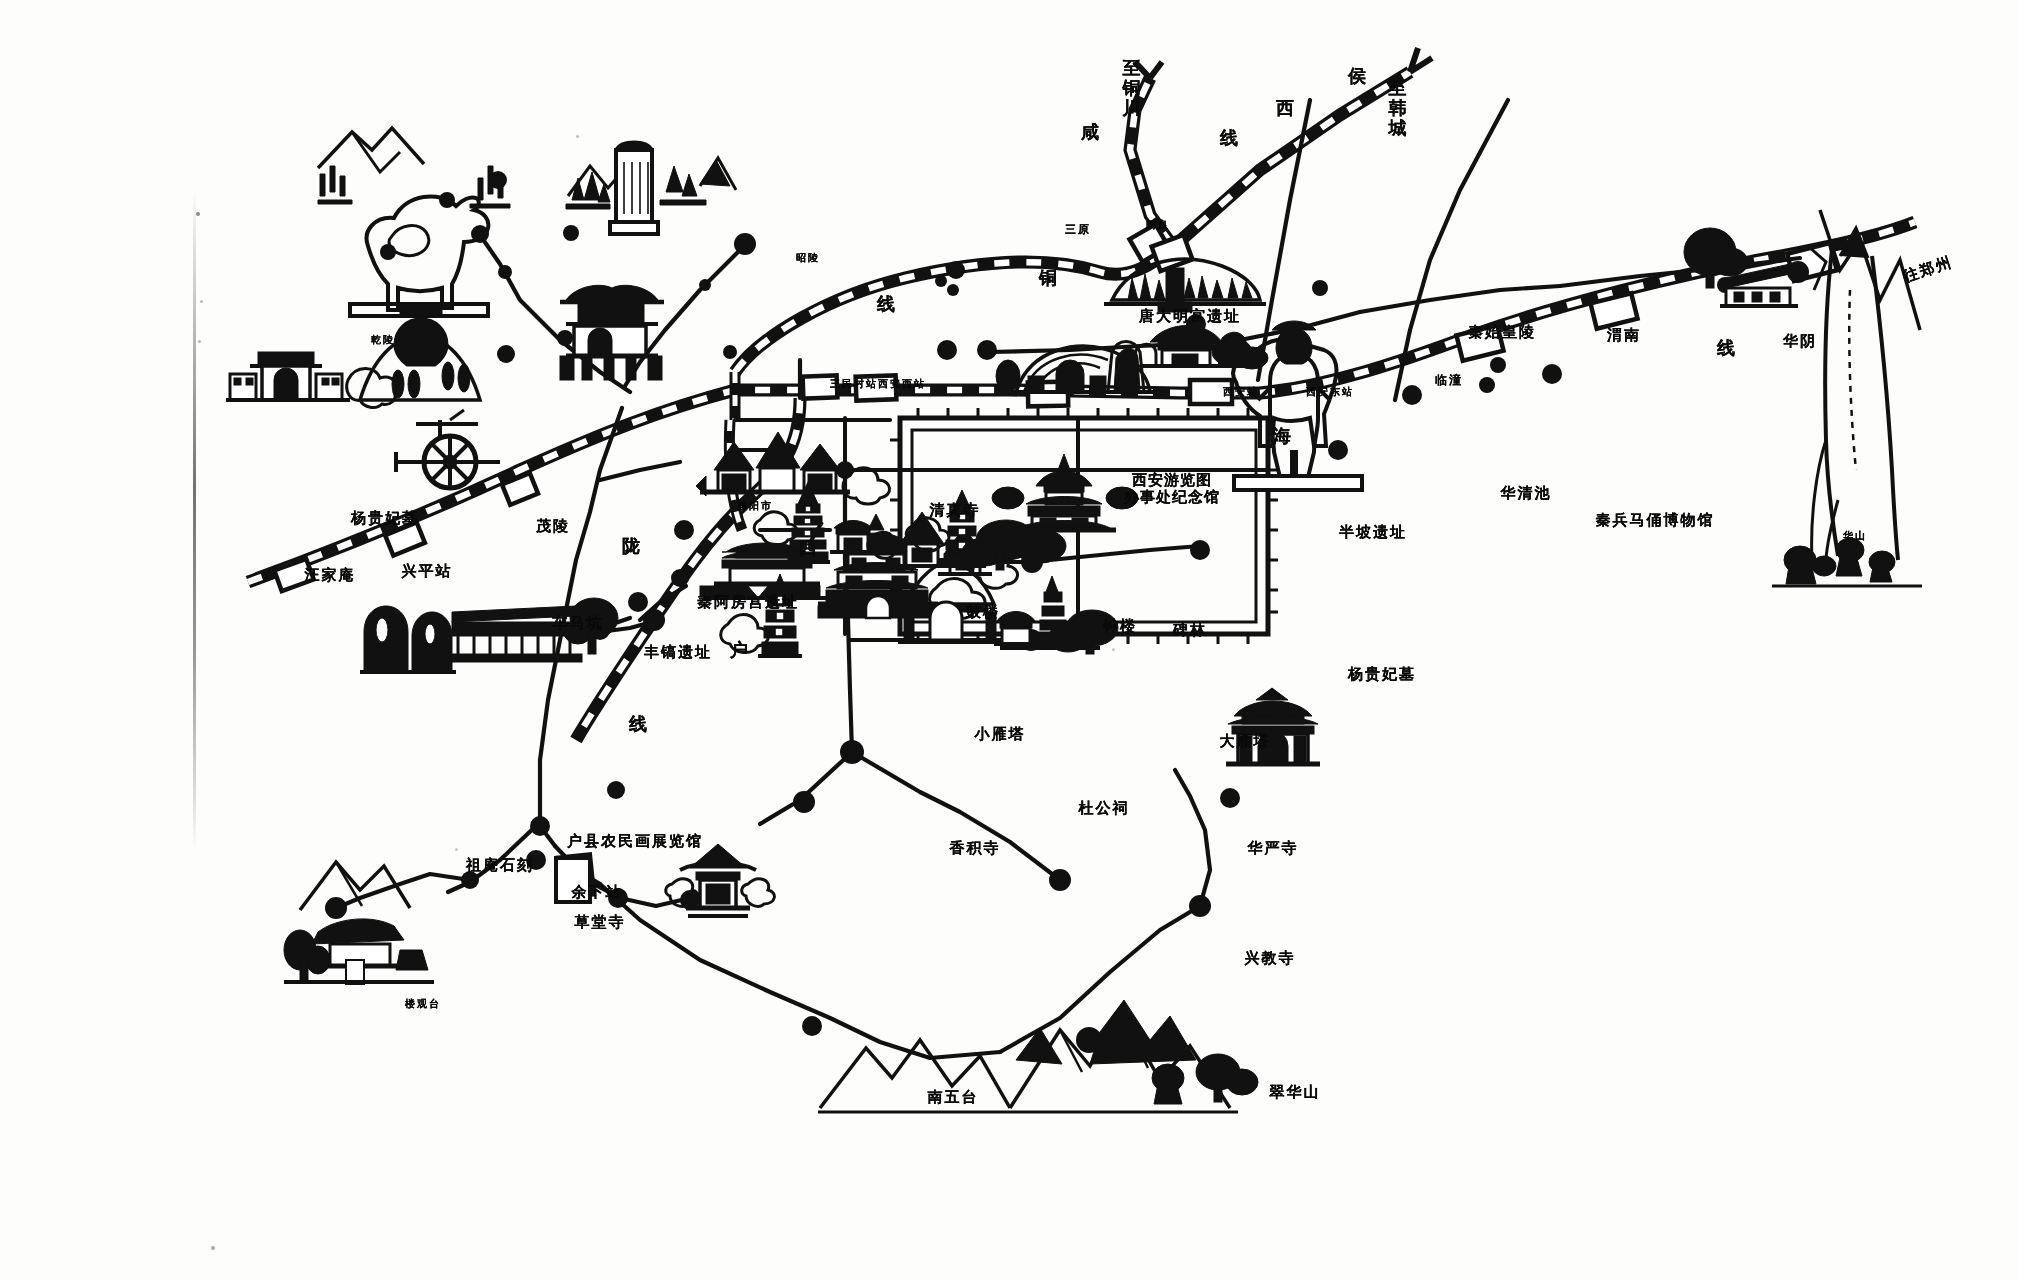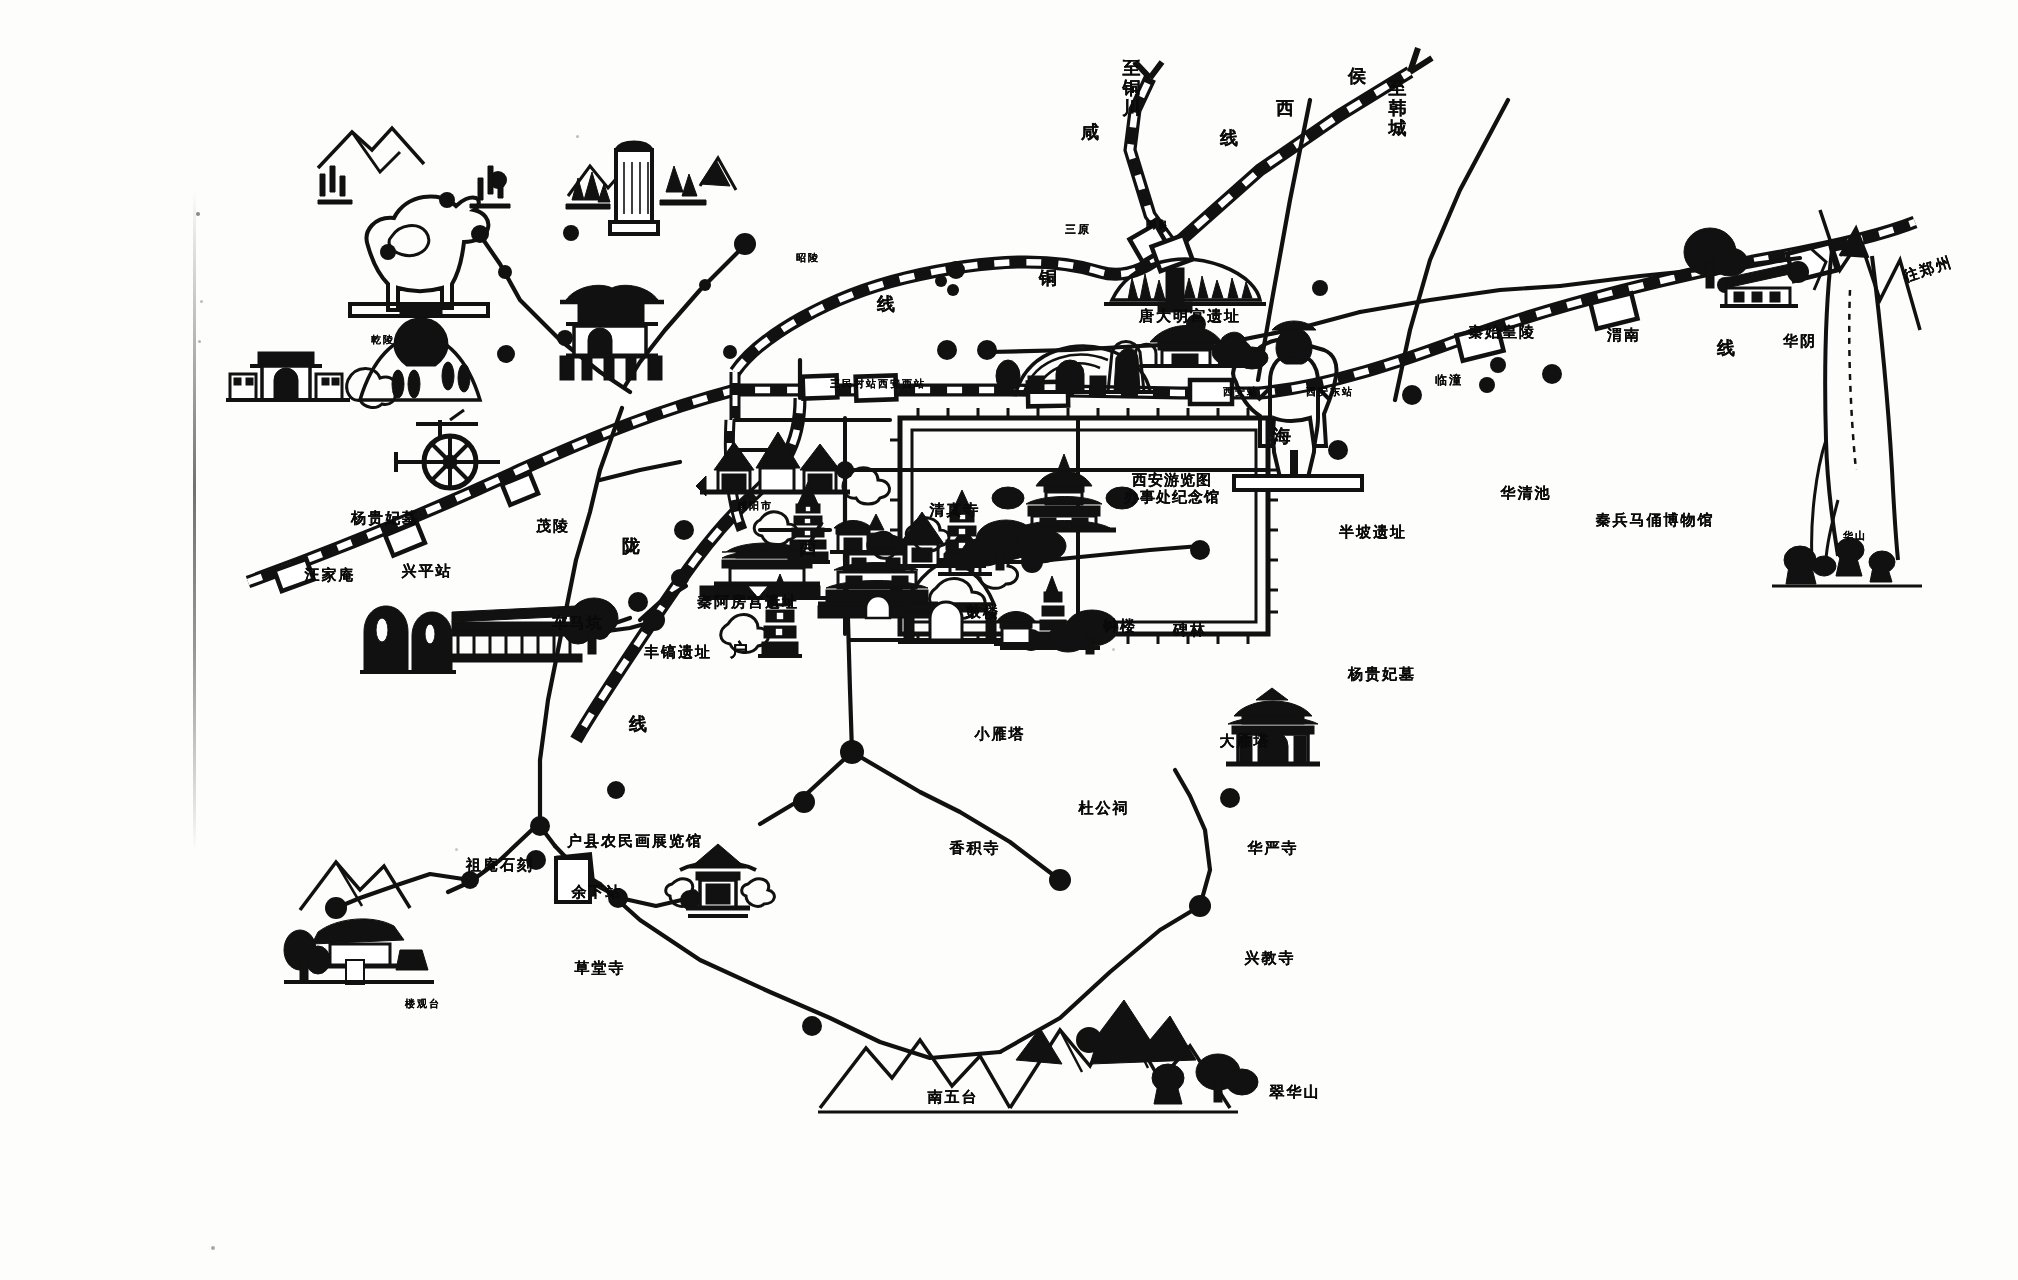--- a/index.html
+++ b/index.html
@@ -762,21 +762,21 @@
   <div class="lbl s15" style="left:330px;top:567px;">汪家庵</div>
   <div class="lbl s15" style="left:427px;top:563px;">兴平站</div>
   <div class="lbl s16" style="left:878px;top:378px;text-align:right;">三民村站西安西站</div>
   <div class="lbl s16" style="left:755px;top:500px;">咸阳市</div>
   <div class="lbl s15" style="left:578px;top:615px;">车马坑</div>
   <div class="lbl s15" style="left:678px;top:644px;">丰镐遗址</div>
   <div class="lbl s15" style="left:748px;top:594px;">秦阿房宫遗址</div>
   <div class="lbl s15" style="left:635px;top:833px;">户县农民画展览馆</div>
   <div class="lbl s15" style="left:500px;top:857px;">祖庵石刻</div>
   <div class="lbl s15" style="left:597px;top:884px;">余下站</div>
-  <div class="lbl s15" style="left:600px;top:960px;text-align:center;">草堂寺</div>
+  <div class="lbl s15" style="left:600px;top:914px;text-align:center;">草堂寺</div>
   <div class="lbl s16" style="left:423px;top:998px;">楼观台</div>
   <div class="lbl s15" style="left:1190px;top:308px;">唐大明宫遗址</div>
   <div class="lbl s16" style="left:1213px;top:386px;margin-left:28px;">西安站</div>
   <div class="lbl s16" style="left:1330px;top:386px;">西安东站</div>
   <div class="lbl s15" style="left:955px;top:502px;">清真寺</div>
   <div class="lbl s15" style="left:983px;top:604px;">鼓楼</div>
   <div class="lbl s15" style="left:1120px;top:618px;">钟楼</div>
   <div class="lbl s15" style="left:1190px;top:622px;">碑林</div>
   <div class="lbl s15 two" style="left:1172px;top:472px;">西安游览图
 办事处纪念馆</div>

